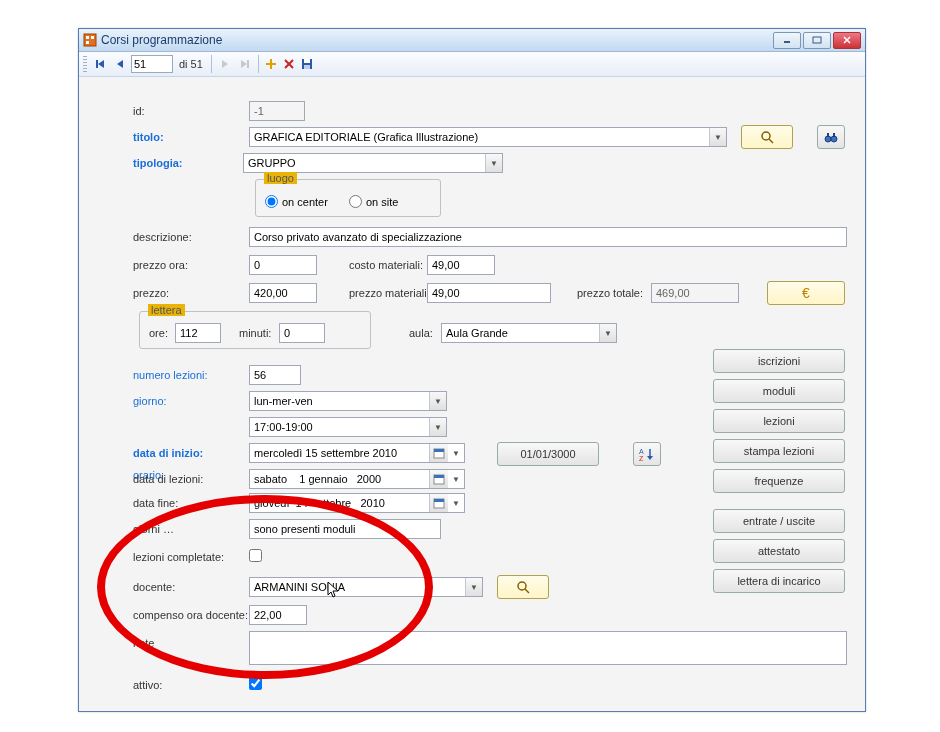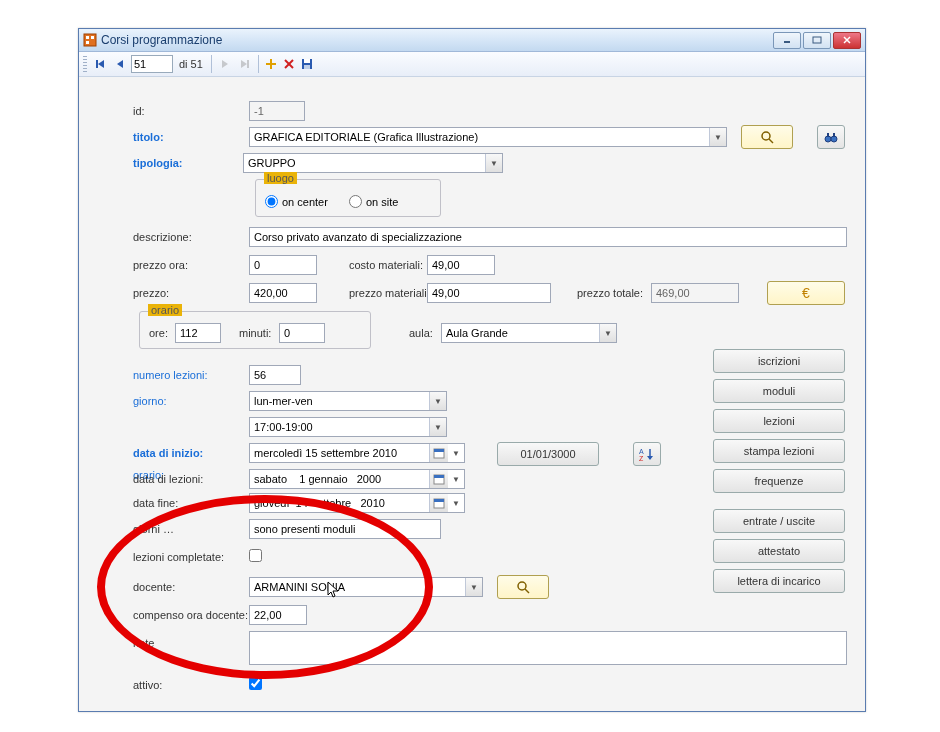--- a/index.html
+++ b/index.html
@@ -375,21 +375,21 @@
     <input class="inp" style="left: 170px; top: 206px; width: 58px;" value="420,00">
     <span class="lbl" style="left:270px; top:210px;">prezzo materiali:</span>
     <input class="inp" style="left: 348px; top: 206px; width: 114px;" value="49,00">
     <span class="lbl" style="left:498px; top:210px;">prezzo totale:</span>
     <input class="inp ro" style="left: 572px; top: 206px; width: 78px;" value="469,00">
     <div class="btn" style="left:688px; top:204px; width:76px; height:22px; color:#c08000; font-size:14px;">
         <span>€</span>
       </div>
 
     <div class="groupbox" style="left:60px; top:234px; width:230px; height:36px;">
-      <span class="gtitle">orario</span>
+      <span class="gtitle">lettera</span>
     </div>
     <span class="lbl" style="left:70px; top:250px;">ore:</span>
     <input class="inp" style="left: 96px; top: 246px; width: 36px;" value="112">
     <span class="lbl" style="left:160px; top:250px;">minuti:</span>
     <input class="inp" style="left: 200px; top: 246px; width: 36px;" value="0">
     <span class="lbl" style="left:330px; top:250px;">aula:</span>
     <div class="combo" style="left:362px; top:246px; width:170px;">
         <span>Aula Grande</span>
         <span class="arrow">▼</span>
       </div>

